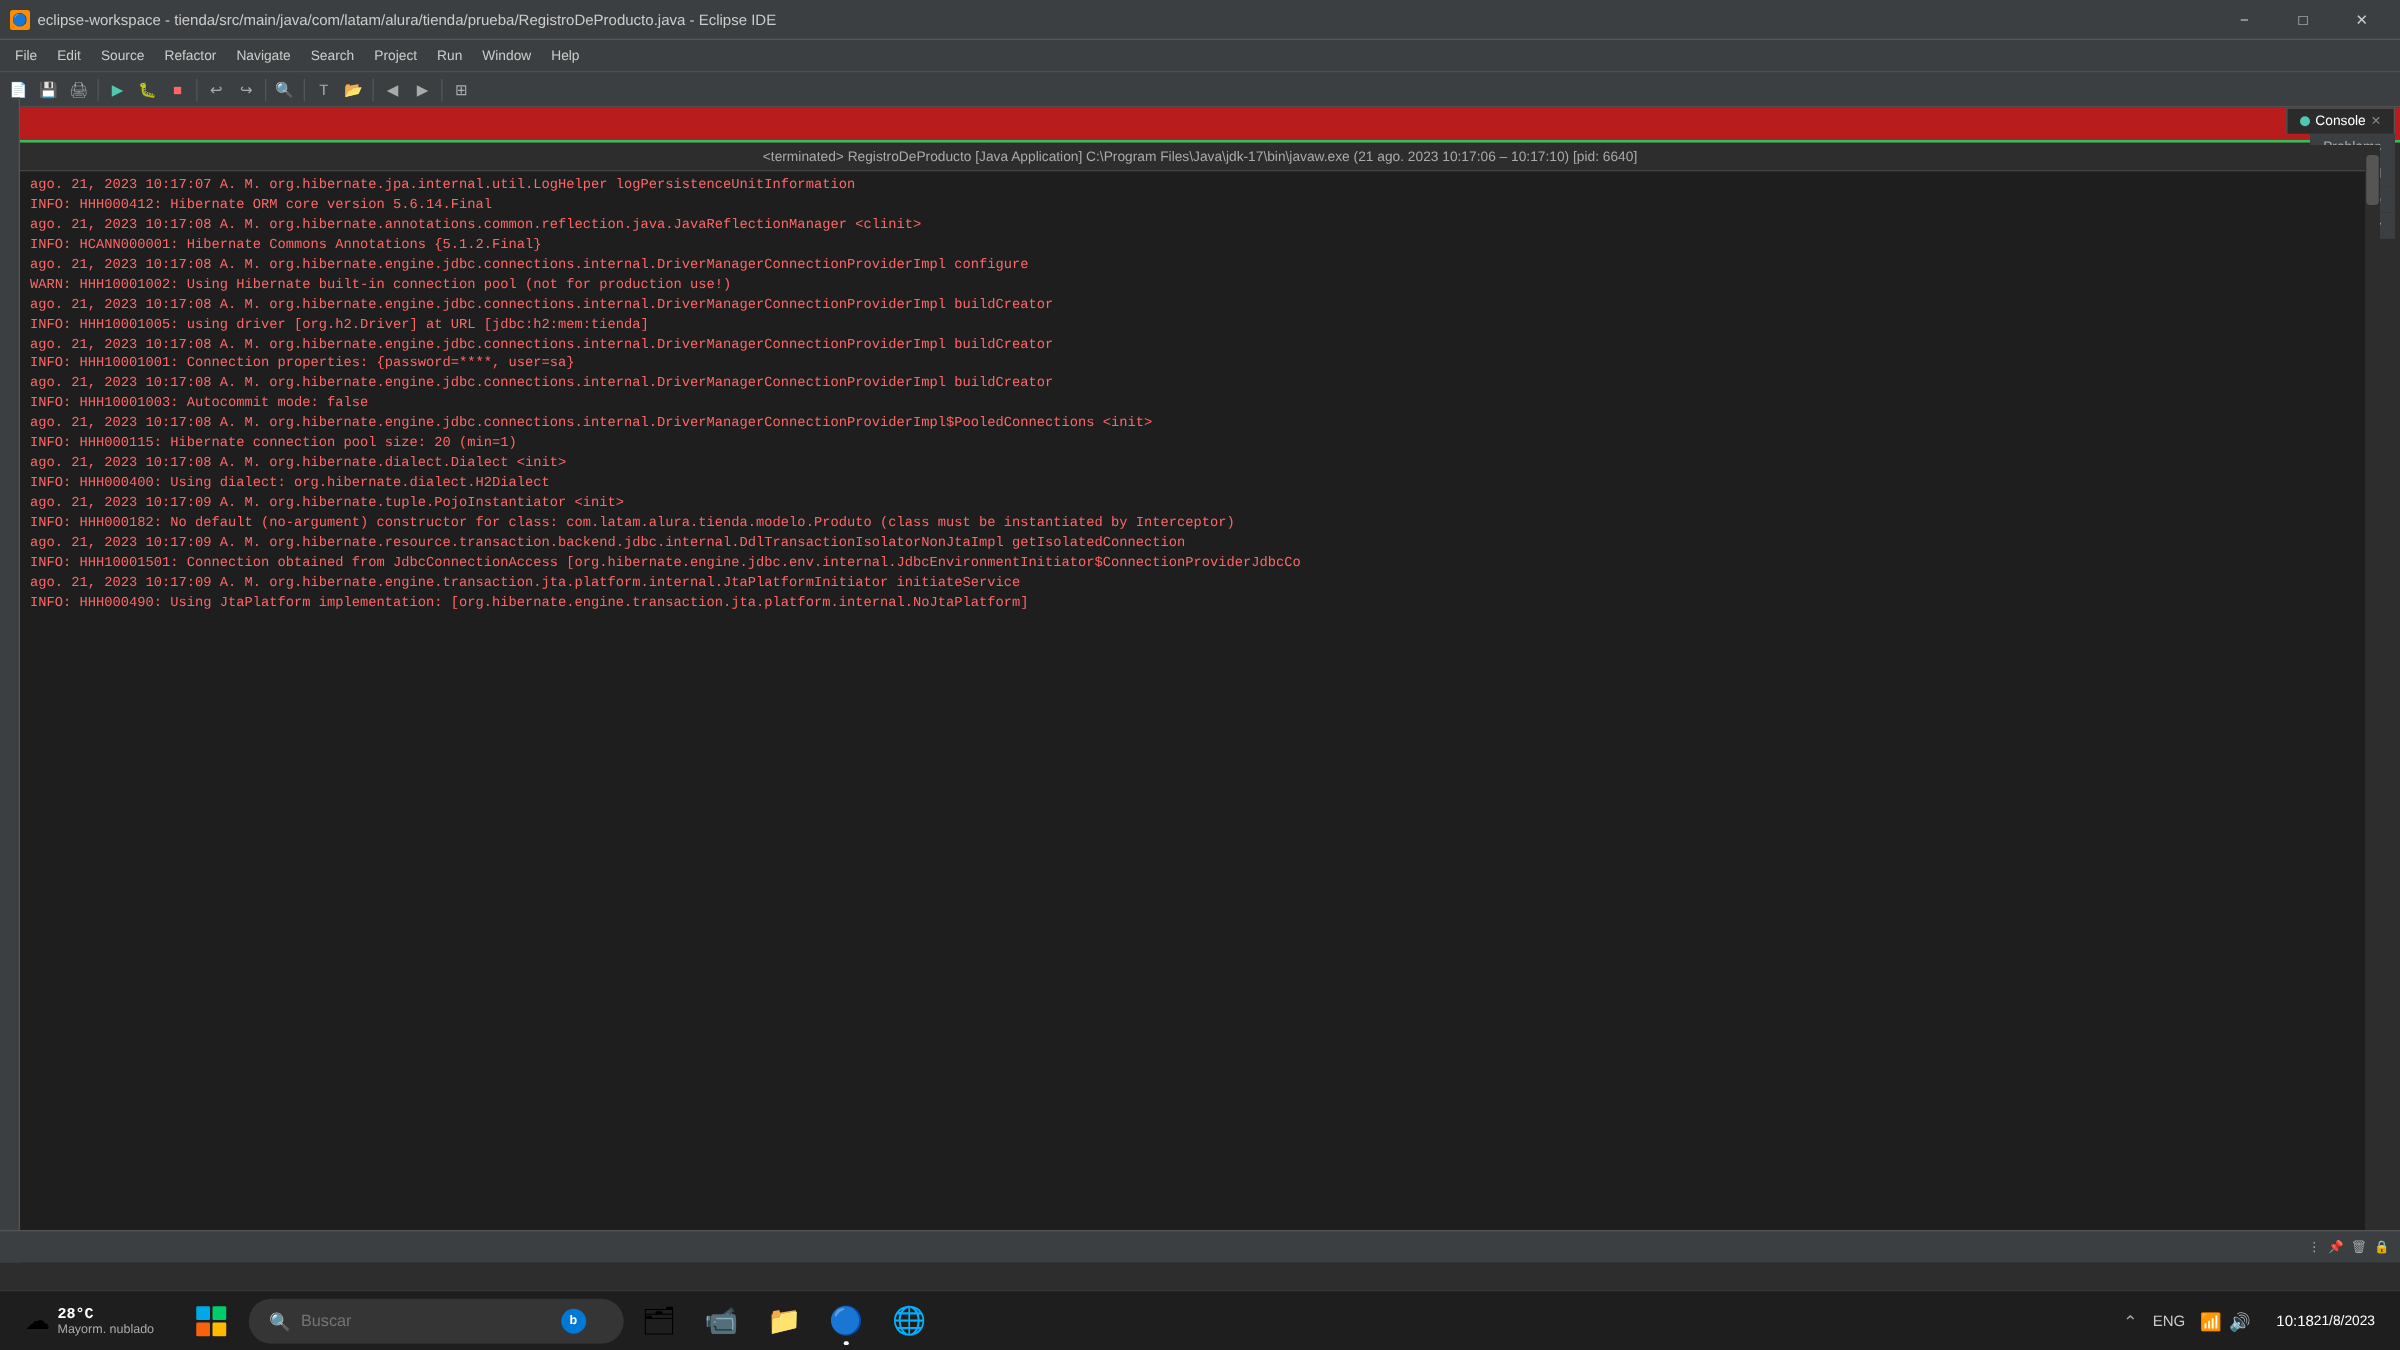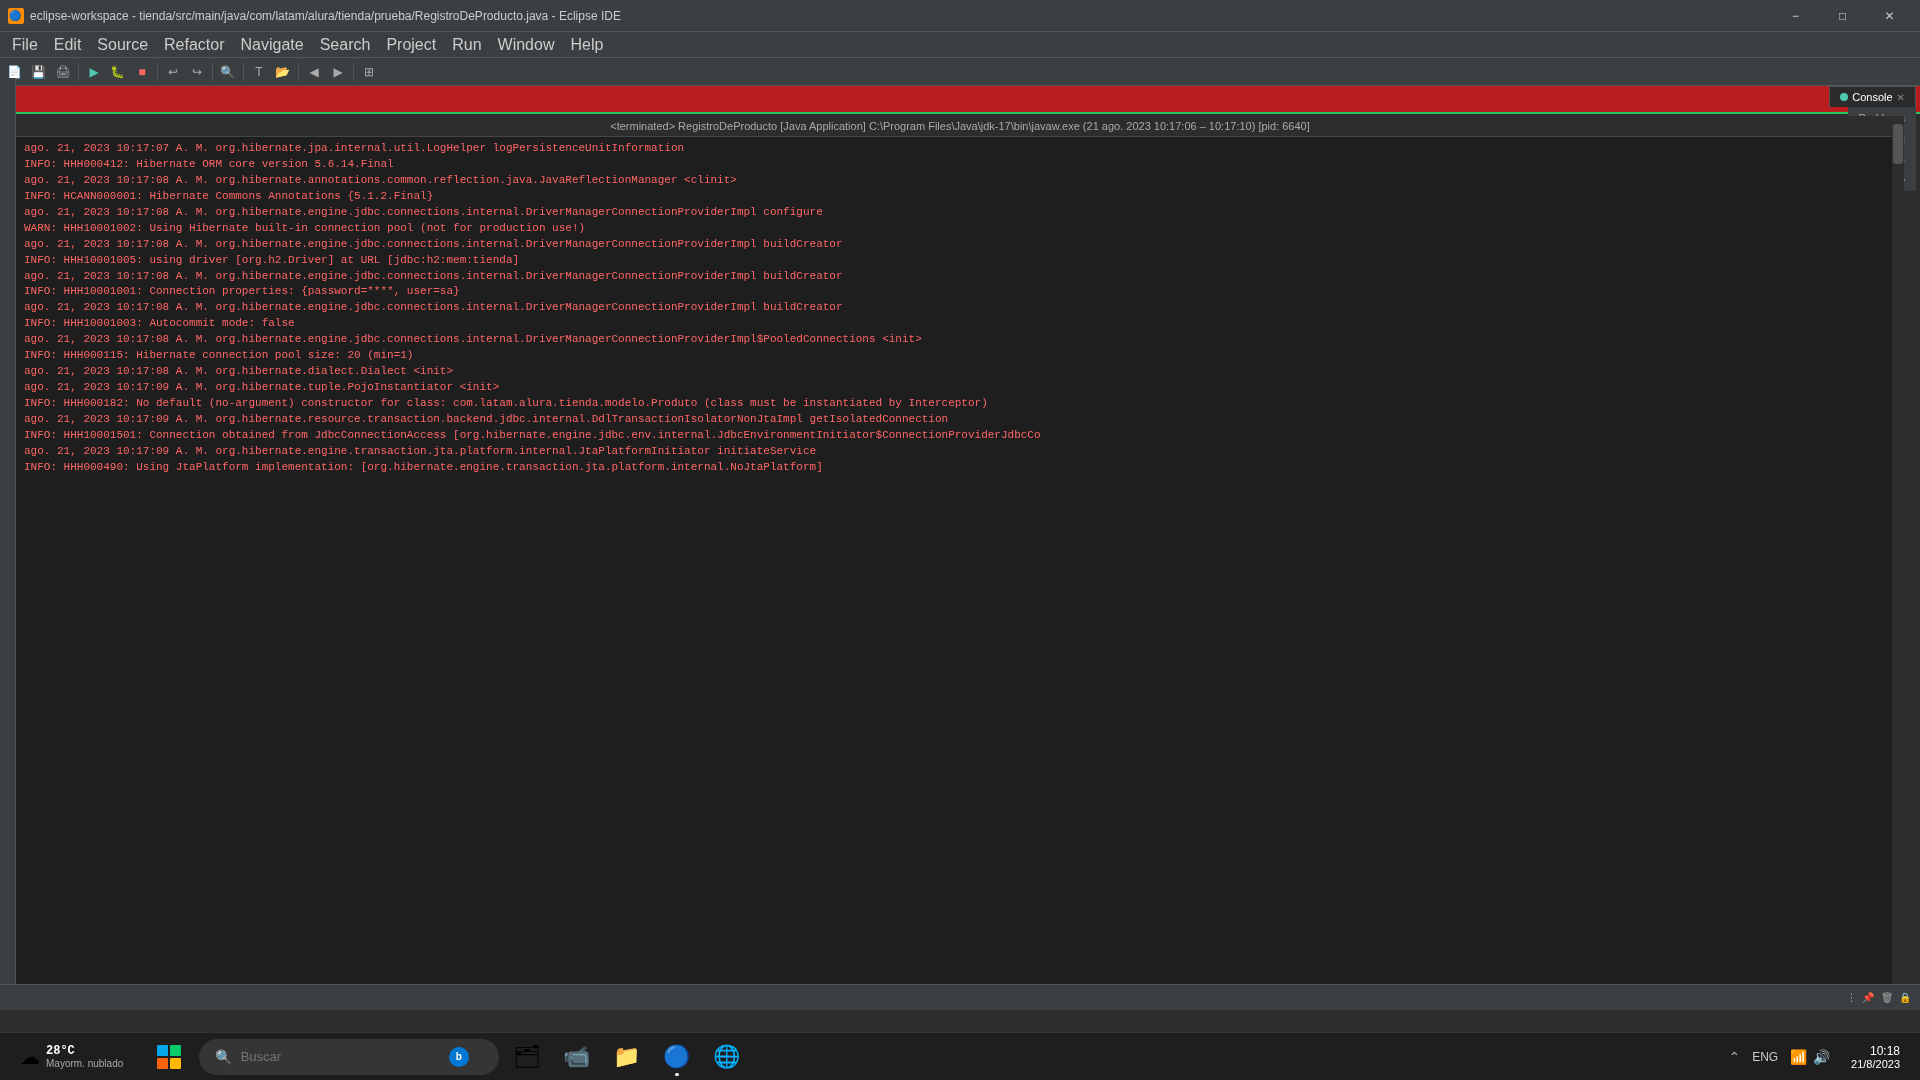--- a/index.html
+++ b/index.html
@@ -60,21 +60,21 @@
     #menu-bar {
       background: #3c3f41;
       height: 26px;
       display: flex;
       align-items: center;
       padding: 0 4px;
       border-bottom: 1px solid #555;
     }
     .menu-item {
       color: #cccccc;
-      font-size: 16px;
+      font-size: 11px;
       padding: 2px 8px;
       cursor: pointer;
       height: 26px;
       display: flex;
       align-items: center;
     }
 
     
     #toolbar {
       background: #3c3f41;
@@ -349,22 +349,21 @@
       gap: 6px;
       padding: 0 8px;
     }
     .tray-icon {
       color: #aaa;
       font-size: 14px;
       cursor: pointer;
     }
     #clock {
       display: flex;
-      flex-direction: column;
-      align-items: flex-end;
+      align-items: center;
       padding: 0 8px;
       cursor: pointer;
     }
     #clock-time {
       color: #ffffff;
       font-size: 12px;
       font-weight: 500;
     }
     #clock-date {
       color: #ffffff;
@@ -497,20 +496,21 @@
         <div class="line">WARN: HHH10001002: Using Hibernate built-in connection pool (not for production use!)</div>
         <div class="line">ago. 21, 2023 10:17:08 A. M. org.hibernate.engine.jdbc.connections.internal.DriverManagerConnectionProviderImpl buildCreator</div>
         <div class="line">INFO: HHH10001005: using driver [org.h2.Driver] at URL [jdbc:h2:mem:tienda]</div>
         <div class="line">ago. 21, 2023 10:17:08 A. M. org.hibernate.engine.jdbc.connections.internal.DriverManagerConnectionProviderImpl buildCreator</div>
         <div class="line">INFO: HHH10001001: Connection properties: {password=****, user=sa}</div>
         <div class="line">ago. 21, 2023 10:17:08 A. M. org.hibernate.engine.jdbc.connections.internal.DriverManagerConnectionProviderImpl buildCreator</div>
         <div class="line">INFO: HHH10001003: Autocommit mode: false</div>
         <div class="line">ago. 21, 2023 10:17:08 A. M. org.hibernate.engine.jdbc.connections.internal.DriverManagerConnectionProviderImpl$PooledConnections &lt;init&gt;</div>
         <div class="line">INFO: HHH000115: Hibernate connection pool size: 20 (min=1)</div>
         <div class="line">ago. 21, 2023 10:17:08 A. M. org.hibernate.dialect.Dialect &lt;init&gt;</div>
+        <div class="line">INFO: HHH000400: Using dialect: org.hibernate.dialect.H2Dialect</div>
         <div class="line">ago. 21, 2023 10:17:09 A. M. org.hibernate.tuple.PojoInstantiator &lt;init&gt;</div>
         <div class="line">INFO: HHH000182: No default (no-argument) constructor for class: com.latam.alura.tienda.modelo.Produto (class must be instantiated by Interceptor)</div>
         <div class="line">ago. 21, 2023 10:17:09 A. M. org.hibernate.resource.transaction.backend.jdbc.internal.DdlTransactionIsolatorNonJtaImpl getIsolatedConnection</div>
         <div class="line">INFO: HHH10001501: Connection obtained from JdbcConnectionAccess [org.hibernate.engine.jdbc.env.internal.JdbcEnvironmentInitiator$ConnectionProviderJdbcCo</div>
         <div class="line">ago. 21, 2023 10:17:09 A. M. org.hibernate.engine.transaction.jta.platform.internal.JtaPlatformInitiator initiateService</div>
         <div class="line">INFO: HHH000490: Using JtaPlatform implementation: [org.hibernate.engine.transaction.jta.platform.internal.NoJtaPlatform]</div>
       </div>
   </div>
 
   <div id="scrollbar-v">

